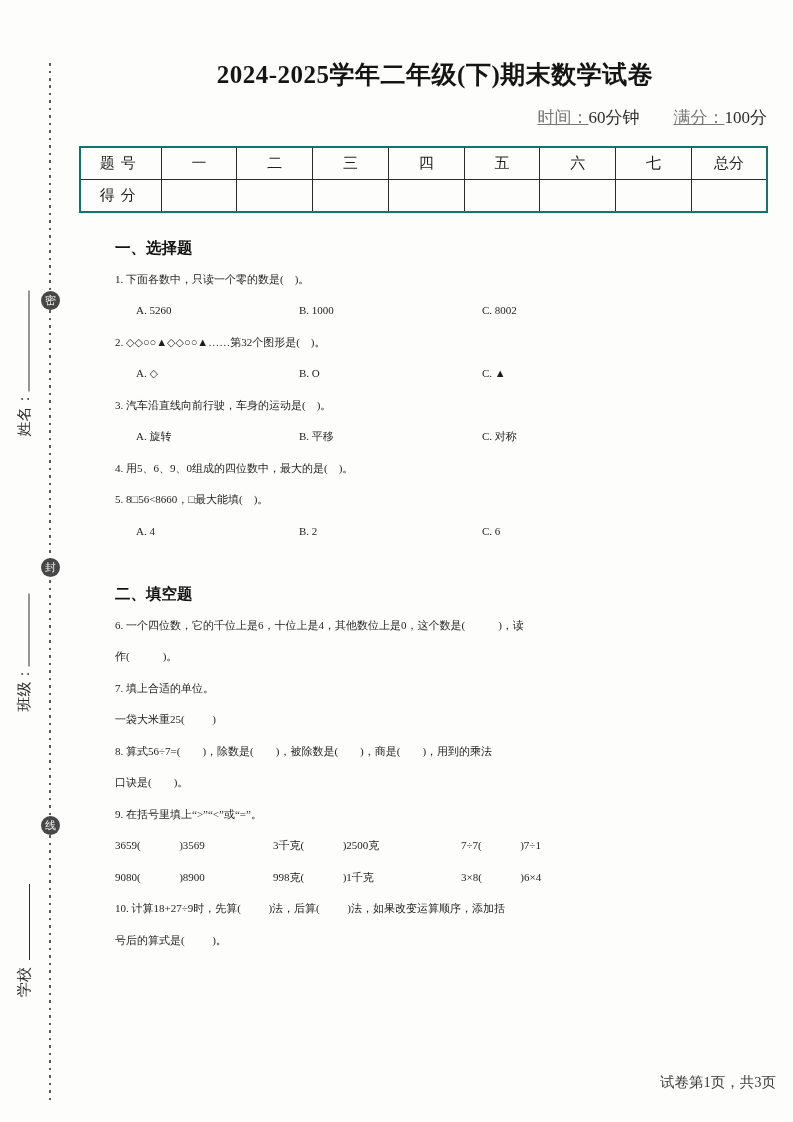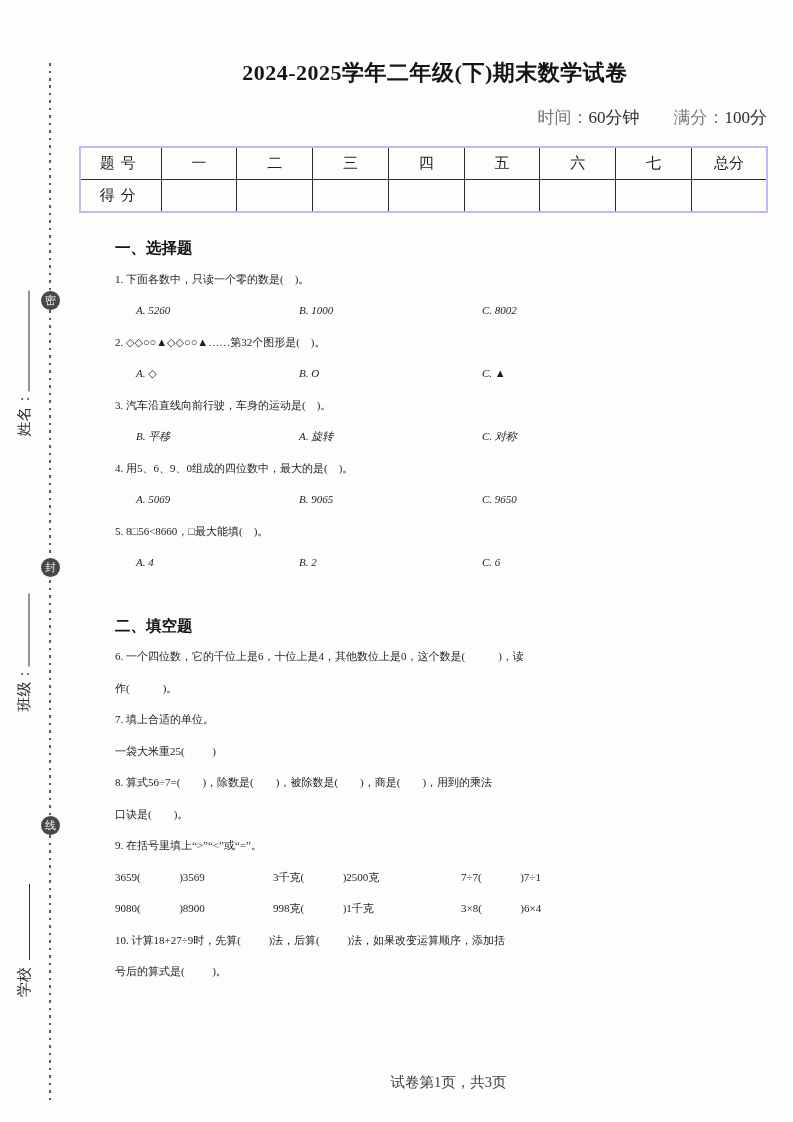--- a/index.html
+++ b/index.html
@@ -31,62 +31,62 @@
   .field-name{width:165px;left:-60px;top:343px;}
   .field-name .sf-blank{width:101px;}
   .field-class{width:137px;left:-46px;top:632px;}
   .field-class .sf-blank{width:73px;}
   .field-school{width:134px;left:-44px;top:919px;}
   .field-school .sf-blank{width:76px;margin-left:7px;}
 
   
   .title{
     position:absolute;left:90px;top:58px;width:690px;text-align:center;
-    font-size:22px;font-weight:700;color:#151515;letter-spacing:0.5px;white-space:pre;
+    font-size:25px;font-weight:700;color:#151515;letter-spacing:0.5px;white-space:pre;
   }
   .info-line{
     position:absolute;top:106px;right:26px;font-size:17px;white-space:pre;
   }
-  .info-line .lbl{color:#787878;}
+  .info-line .lbl{color:#787878;text-decoration:underline;}
   .info-line .val{color:#2c2c2c;}
   .info-gap{display:inline-block;width:34px;}
 
   
   .score-table{
     position:absolute;left:79px;top:146px;width:689px;
     border-collapse:collapse;table-layout:fixed;
   }
   .score-table td{
     border:1px solid #2a2a2a;height:29px;text-align:center;
     font-size:15px;color:#1e1e1e;white-space:pre;
   }
-  .score-table{border:2px solid #c4b5fd;}
+  .score-table{border:2px solid #0f766e;}
   .score-table td.lab{letter-spacing:6px;}
   .score-table col.c0{width:81px;}
 
   
   .content{position:absolute;left:115px;top:232px;width:655px;}
   .line{height:31.5px;line-height:31.5px;font-size:11px;white-space:pre;color:#1d1d1d;}
   .heading{font-family:"Liberation Sans","DejaVu Sans",sans-serif;font-weight:700;font-size:15.5px;color:#141414;}
   .sec2{margin-top:31px;}
   .opts{display:flex;padding-left:21px;}
-  .opts span{white-space:pre;font-style:italic;}
+  .opts span{white-space:pre;}
   .opts span:nth-child(1){width:163px;}
   .opts span:nth-child(2){width:183px;}
   .cols2{display:flex;}
   .cols2 span{white-space:pre;}
   .cols2 span:nth-child(1){width:187px;}
   .cols3{display:flex;}
   .cols3 span{white-space:pre;}
   .cols3 span:nth-child(1){width:158px;}
   .cols3 span:nth-child(2){width:188px;}
 
   
   .footer{
-    position:absolute;left:121px;top:1073px;width:655px;text-align:center;
+    position:absolute;left:121px;top:1073px;width:655px;text-align:right;
     font-size:14.5px;color:#3c3c3c;white-space:pre;
   }
 </style>
 </head>
 <body>
 
 <div class="page">
 
   <div class="seal-dashed"></div>
   <div class="seal-badge badge-mi">密</div>
@@ -153,27 +153,24 @@
       <span>A. 5260</span><span>B. 1000</span><span>C. 8002</span>
     </div>
 
     <div class="line">2. ◇◇○○▲◇◇○○▲……第32个图形是(    )。</div>
     <div class="line opts">
       <span>A. ◇</span><span>B. O</span><span>C. ▲</span>
     </div>
 
     <div class="line">3. 汽车沿直线向前行驶，车身的运动是(    )。</div>
     <div class="line opts">
-      <span>B. 平移</span><span>A. 旋转</span><span>C. 对称</span>
+      <span>A. 旋转</span><span>B. 平移</span><span>C. 对称</span>
     </div>
 
     <div class="line">4. 用5、6、9、0组成的四位数中，最大的是(    )。</div>
-    <div class="line opts">
-      <span>A. 5069</span><span>B. 9065</span><span>C. 9650</span>
-    </div>
 
     <div class="line">5. 8□56&lt;8660，□最大能填(    )。</div>
     <div class="line opts">
       <span>A. 4</span><span>B. 2</span><span>C. 6</span>
     </div>
 
     <div class="line heading sec2">二、填空题</div>
 
     <div class="line">6. 一个四位数，它的千位上是6，十位上是4，其他数位上是0，这个数是(            )，读</div>
     <div class="line">作(            )。</div>

